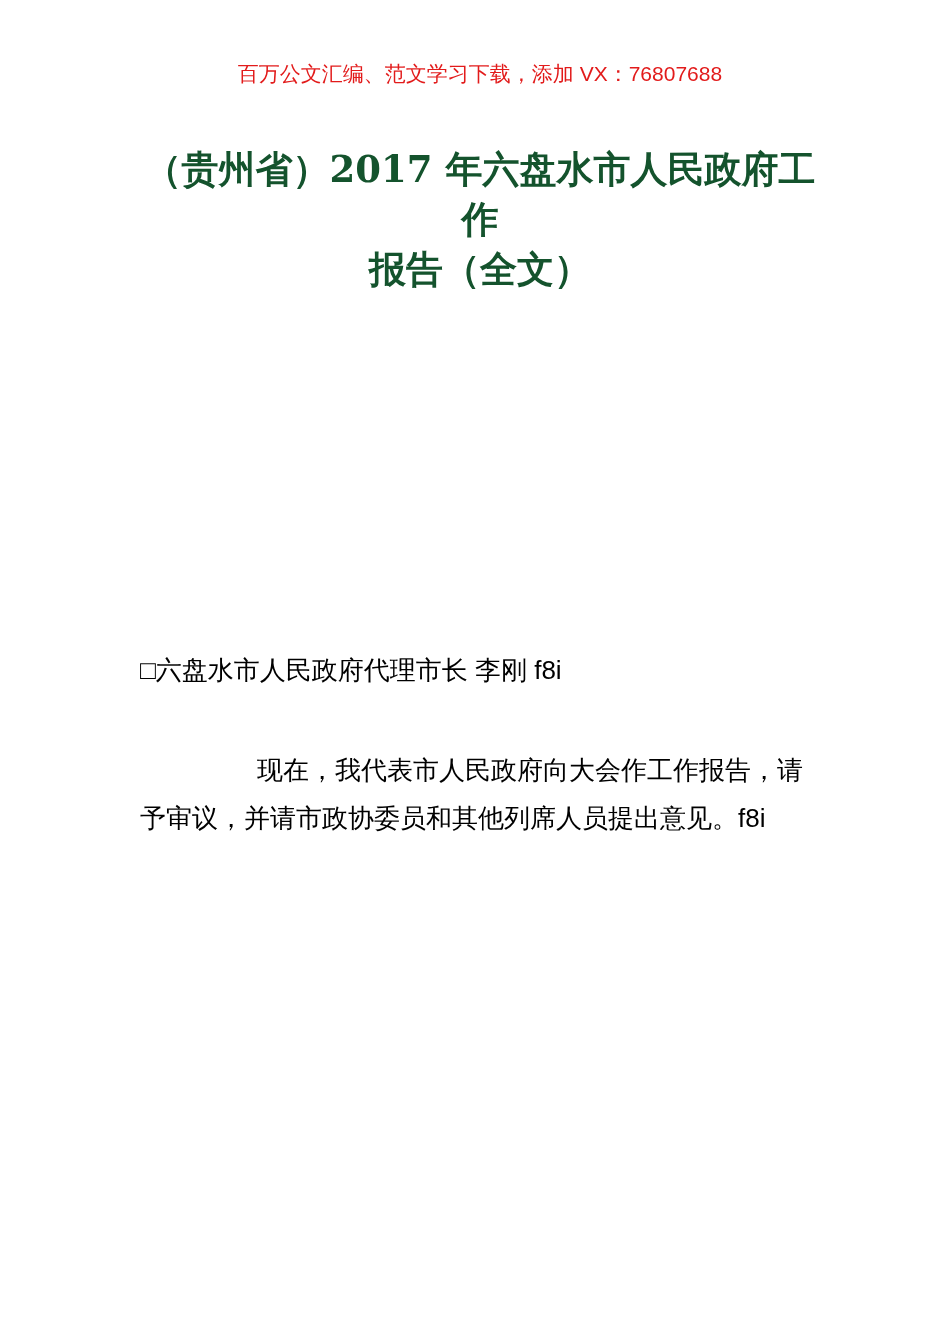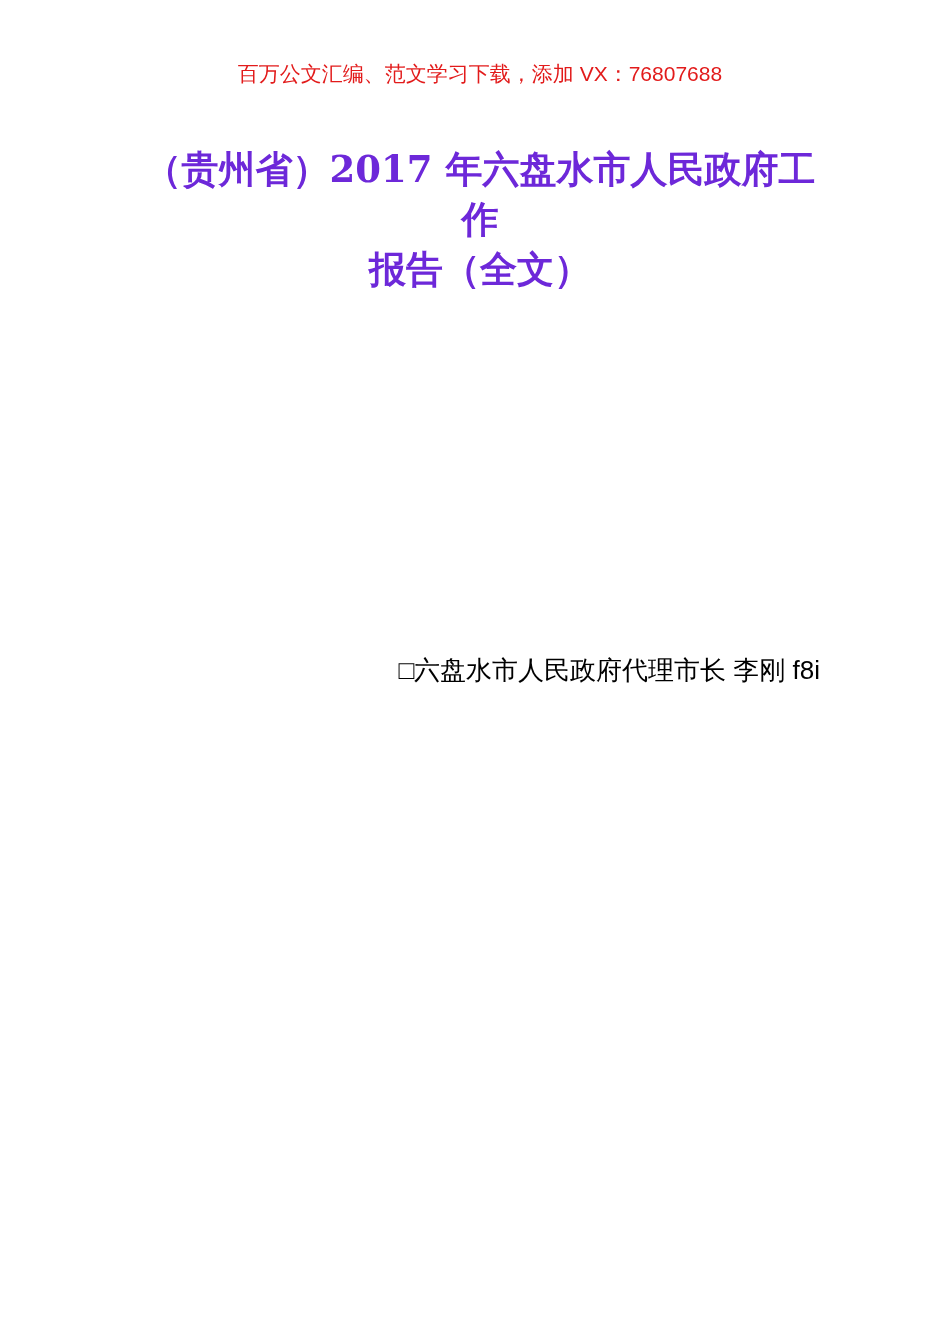--- a/index.html
+++ b/index.html
@@ -30,49 +30,51 @@
     color: #e21b1b;
     white-space: pre-line;
   }
   .doc-title {
     margin: 56px 0 0 0;
     text-align: center;
     font-family: "DejaVu Serif", "Liberation Serif", serif;
     font-weight: 700;
     font-size: 37px;
     line-height: 50px;
-    color: #6d28d9;
+    color: #14532d;
     white-space: pre-line;
   }
   .doc-body {
     margin-top: 352px;
   }
   .para {
     margin: 0 0 52px 0;
     font-size: 26px;
     line-height: 48px;
     white-space: pre-line;
     text-align: left;
   }
   .ind2  { text-indent: 2.2em; }
   .ind45 { text-indent: 4.5em; }
-  .centered { text-align: right; text-indent: 0; }
+  .centered { text-align: left; text-indent: 0; }
 </style>
 </head>
 <body>
 
 <div class="page">
 
   <p class="promo" style="color: rgb(226, 27, 27);">百万公文汇编、范文学习下载，添加 VX：76807688</p>
 
   <h1 class="doc-title">（贵州省）2017 年六盘水市人民政府工作
 报告（全文）</h1>
 
   <div class="doc-body">
 
 
     <p class="para centered">□六盘水市人民政府代理市长 李刚 f8i</p>
 
 
+    <p class="para ind45">现在，我代表市人民政府向大会作工作报告，请
+予审议，并请市政协委员和其他列席人员提出意见。f8i</p>
 
 
   </div>
 </div>
 
 </body></html>

